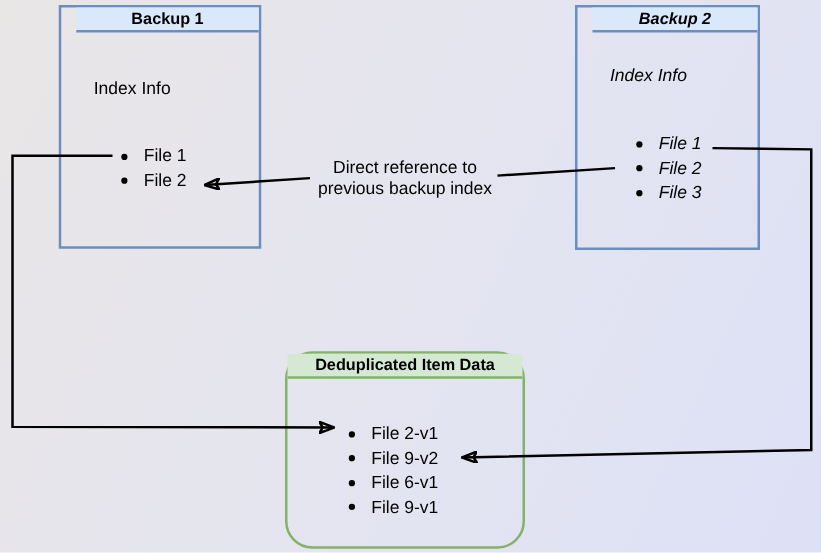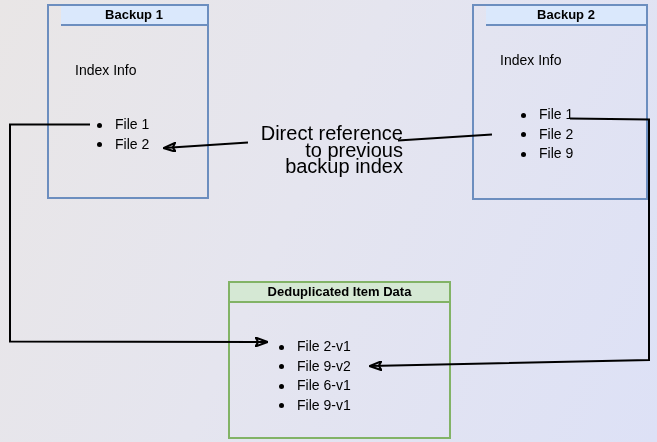--- a/index.html
+++ b/index.html
@@ -57,22 +57,22 @@
     width: 5px;
     height: 5px;
     border-radius: 50%;
     background: #000;
   }
   .edge-label {
     position: absolute;
     left: 245px;
     top: 125px;
     width: 158px;
-    text-align: right;
-    font-size: 20px;
+    text-align: center;
+    font-size: 14px;
     line-height: 16.5px;
   }
   svg.overlay {
     position: absolute;
     left: 0; top: 0;
     width: 657px;
     height: 442px;
     pointer-events: none;
   }
   svg.overlay path {
@@ -88,31 +88,31 @@
 
   <div class="node node-blue" style="left:47px; top:4px; width:162px; height:195px;">
     <div class="node-header">Backup 1</div>
     <div class="subtitle" style="left:26px; top:56px;">Index Info</div>
     <ul class="file-list" style="left:45px; top:109px;">
       <li>File 1</li>
       <li>File 2</li>
     </ul>
   </div>
 
-  <div class="node node-blue" style="left:472px; top:4px; width:176px; height:196px;">
+  <div class="node node-blue" style="left:460px; top:4px; width:148px; height:196px;font-style:italic;">
     <div class="node-header">Backup 2</div>
     <div class="subtitle" style="left:26px; top:46px;">Index Info</div>
     <ul class="file-list" style="left:44px; top:99px;">
       <li>File 1</li>
       <li>File 2</li>
-      <li>File 9</li>
+      <li>File 3</li>
     </ul>
   </div>
 
-  <div class="node node-green" style="left:228px; top:281px; width:223px; height:158px;">
+  <div class="node node-green" style="left:228px; top:281px; width:192px; height:158px;border-radius:22px;">
     <div class="node-header">Deduplicated Item Data</div>
     <ul class="file-list" style="left:46px; top:54px;">
       <li>File 2-v1</li>
       <li>File 9-v2</li>
       <li>File 6-v1</li>
       <li>File 9-v1</li>
     </ul>
   </div>
 
   <svg class="overlay" viewBox="0 0 657 442" xmlns="http://www.w3.org/2000/svg">

